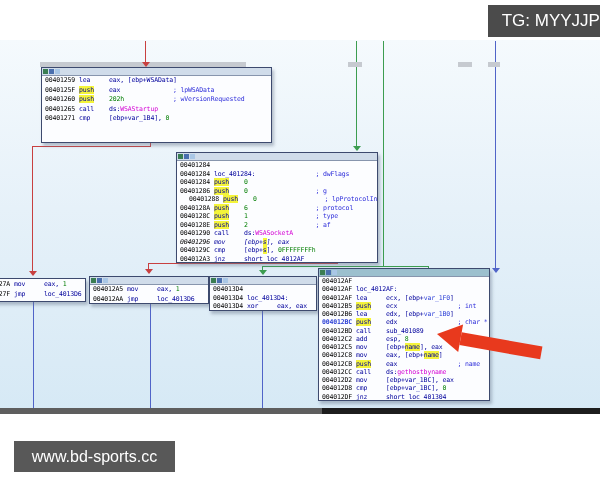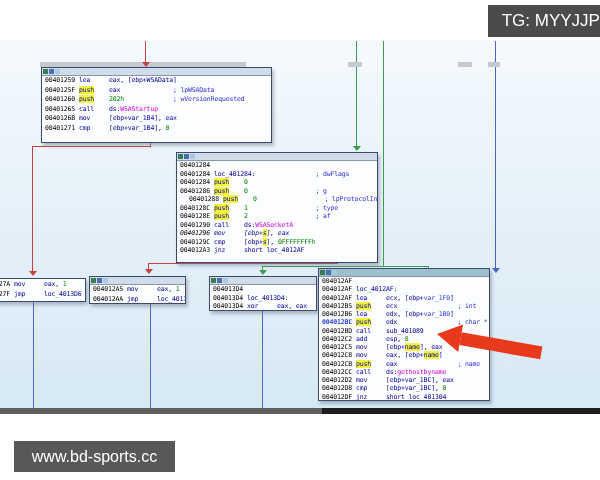--- a/index.html
+++ b/index.html
@@ -70,46 +70,46 @@
     <div class="blk" style="left: 41px; top: 27px; width: 231px; height: 76px;">
       <div class="bar" style="background: rgb(208, 220, 234);">
         <span class="ic" style="background: rgb(58, 125, 82);"></span>
         <span class="ic" style="background: rgb(74, 111, 174);"></span>
         <span class="ic" style="background: rgb(169, 199, 230);"></span>
       </div>
       <div class="ln" style="line-height: 9.55px; height: 9.55px;"><span class="k-a">00401259 </span><span class="k-m">lea     </span><span class="k-o">eax, [ebp+WSAData]</span></div>
       <div class="ln" style="line-height: 9.55px; height: 9.55px;"><span class="k-a">0040125F </span><span class="k-hl">push</span><span class="k-m">    </span><span class="k-o">eax</span><span class="k-o">              </span><span class="k-c">; lpWSAData</span></div>
       <div class="ln" style="line-height: 9.55px; height: 9.55px;"><span class="k-a">00401260 </span><span class="k-hl">push</span><span class="k-m">    </span><span class="k-n">202h</span><span class="k-o">             </span><span class="k-c">; wVersionRequested</span></div>
       <div class="ln" style="line-height: 9.55px; height: 9.55px;"><span class="k-a">00401265 </span><span class="k-m">call    </span><span class="k-o">ds:</span><span class="k-f">WSAStartup</span></div>
-      <div class="ln" style="line-height: 9.55px; height: 9.55px;"><span class="k-a">0040126B </span><span class="k-m">mov     </span><span class="k-o">[ebp+var_1B4], eax</span></div>
       <div class="ln" style="line-height: 9.55px; height: 9.55px;"><span class="k-a">00401271 </span><span class="k-m">cmp     </span><span class="k-o">[ebp+var_1B4], </span><span class="k-n">0</span></div>
     </div>
     <div class="blk" style="left: 176px; top: 112px; width: 202px; height: 111px;">
       <div class="bar" style="background: rgb(208, 220, 234);">
         <span class="ic" style="background: rgb(58, 125, 82);"></span>
         <span class="ic" style="background: rgb(74, 111, 174);"></span>
         <span class="ic" style="background: rgb(169, 199, 230);"></span>
       </div>
       <div class="ln" style="line-height: 8.5px; height: 8.5px;"><span class="k-a">00401284</span></div>
       <div class="ln" style="line-height: 8.5px; height: 8.5px;"><span class="k-a">00401284 </span><span class="k-o">loc_401284:</span><span class="k-o">                </span><span class="k-c">; dwFlags</span></div>
       <div class="ln" style="line-height: 8.5px; height: 8.5px;"><span class="k-a">00401284 </span><span class="k-hl">push</span><span class="k-m">    </span><span class="k-n">0</span></div>
       <div class="ln" style="line-height: 8.5px; height: 8.5px;"><span class="k-a">00401286 </span><span class="k-hl">push</span><span class="k-m">    </span><span class="k-n">0</span><span class="k-o">                  </span><span class="k-c">; g</span></div>
       <div class="ln" style="line-height: 8.5px; height: 8.5px; margin-left: 9px;"><span class="k-a">00401288 </span><span class="k-hl">push</span><span class="k-m">    </span><span class="k-n">0</span><span class="k-o">                  </span><span class="k-c">; lpProtocolInfo</span></div>
+      <div class="ln" style="line-height: 8.5px; height: 8.5px;"><span class="k-a">0040128A </span><span class="k-hl">push</span><span class="k-m">    </span><span class="k-n">6</span><span class="k-o">                  </span><span class="k-c">; protocol</span></div>
       <div class="ln" style="line-height: 8.5px; height: 8.5px;"><span class="k-a">0040128C </span><span class="k-hl">push</span><span class="k-m">    </span><span class="k-n">1</span><span class="k-o">                  </span><span class="k-c">; type</span></div>
       <div class="ln" style="line-height: 8.5px; height: 8.5px;"><span class="k-a">0040128E </span><span class="k-hl">push</span><span class="k-m">    </span><span class="k-n">2</span><span class="k-o">                  </span><span class="k-c">; af</span></div>
       <div class="ln" style="line-height: 8.5px; height: 8.5px;"><span class="k-a">00401290 </span><span class="k-m">call    </span><span class="k-o">ds:</span><span class="k-f">WSASocketA</span></div>
       <div class="ln" style="line-height: 8.5px; height: 8.5px; font-style: italic;"><span class="k-a">00401296 </span><span class="k-m">mov     </span><span class="k-o">[ebp+</span><span class="k-hl">s</span><span class="k-o">], eax</span></div>
       <div class="ln" style="line-height: 8.5px; height: 8.5px;"><span class="k-a">0040129C </span><span class="k-m">cmp     </span><span class="k-o">[ebp+</span><span class="k-hl">s</span><span class="k-o">], </span><span class="k-n">0FFFFFFFFh</span></div>
       <div class="ln" style="line-height: 8.5px; height: 8.5px;"><span class="k-a">004012A3 </span><span class="k-m">jnz     </span><span class="k-o">short loc_4012AF</span></div>
     </div>
     <div class="blk" style="left: -24px; top: 238px; width: 110px; height: 24px;">
       <div class="ln" style="line-height: 10px; height: 10px;"><span class="k-a">0040127A </span><span class="k-m">mov     </span><span class="k-o">eax, </span><span class="k-n">1</span></div>
       <div class="ln" style="line-height: 10px; height: 10px;"><span class="k-a">0040127F </span><span class="k-m">jmp     </span><span class="k-o">loc_4013D6</span></div>
     </div>
-    <div class="blk" style="left: 89px; top: 236px; width: 97px; height: 28px;">
+    <div class="blk" style="left: 89px; top: 236px; width: 120px; height: 28px;">
       <div class="bar" style="background: rgb(208, 220, 234);">
         <span class="ic" style="background: rgb(58, 125, 82);"></span>
         <span class="ic" style="background: rgb(74, 111, 174);"></span>
         <span class="ic" style="background: rgb(169, 199, 230);"></span>
       </div>
       <div class="ln" style="line-height: 9.5px; height: 9.5px;"><span class="k-a">004012A5 </span><span class="k-m">mov     </span><span class="k-o">eax, </span><span class="k-n">1</span></div>
       <div class="ln" style="line-height: 9.5px; height: 9.5px;"><span class="k-a">004012AA </span><span class="k-m">jmp     </span><span class="k-o">loc_4013D6</span></div>
     </div>
     <div class="blk" style="left: 209px; top: 236px; width: 108px; height: 35px;">
       <div class="bar" style="background: rgb(208, 220, 234);">

